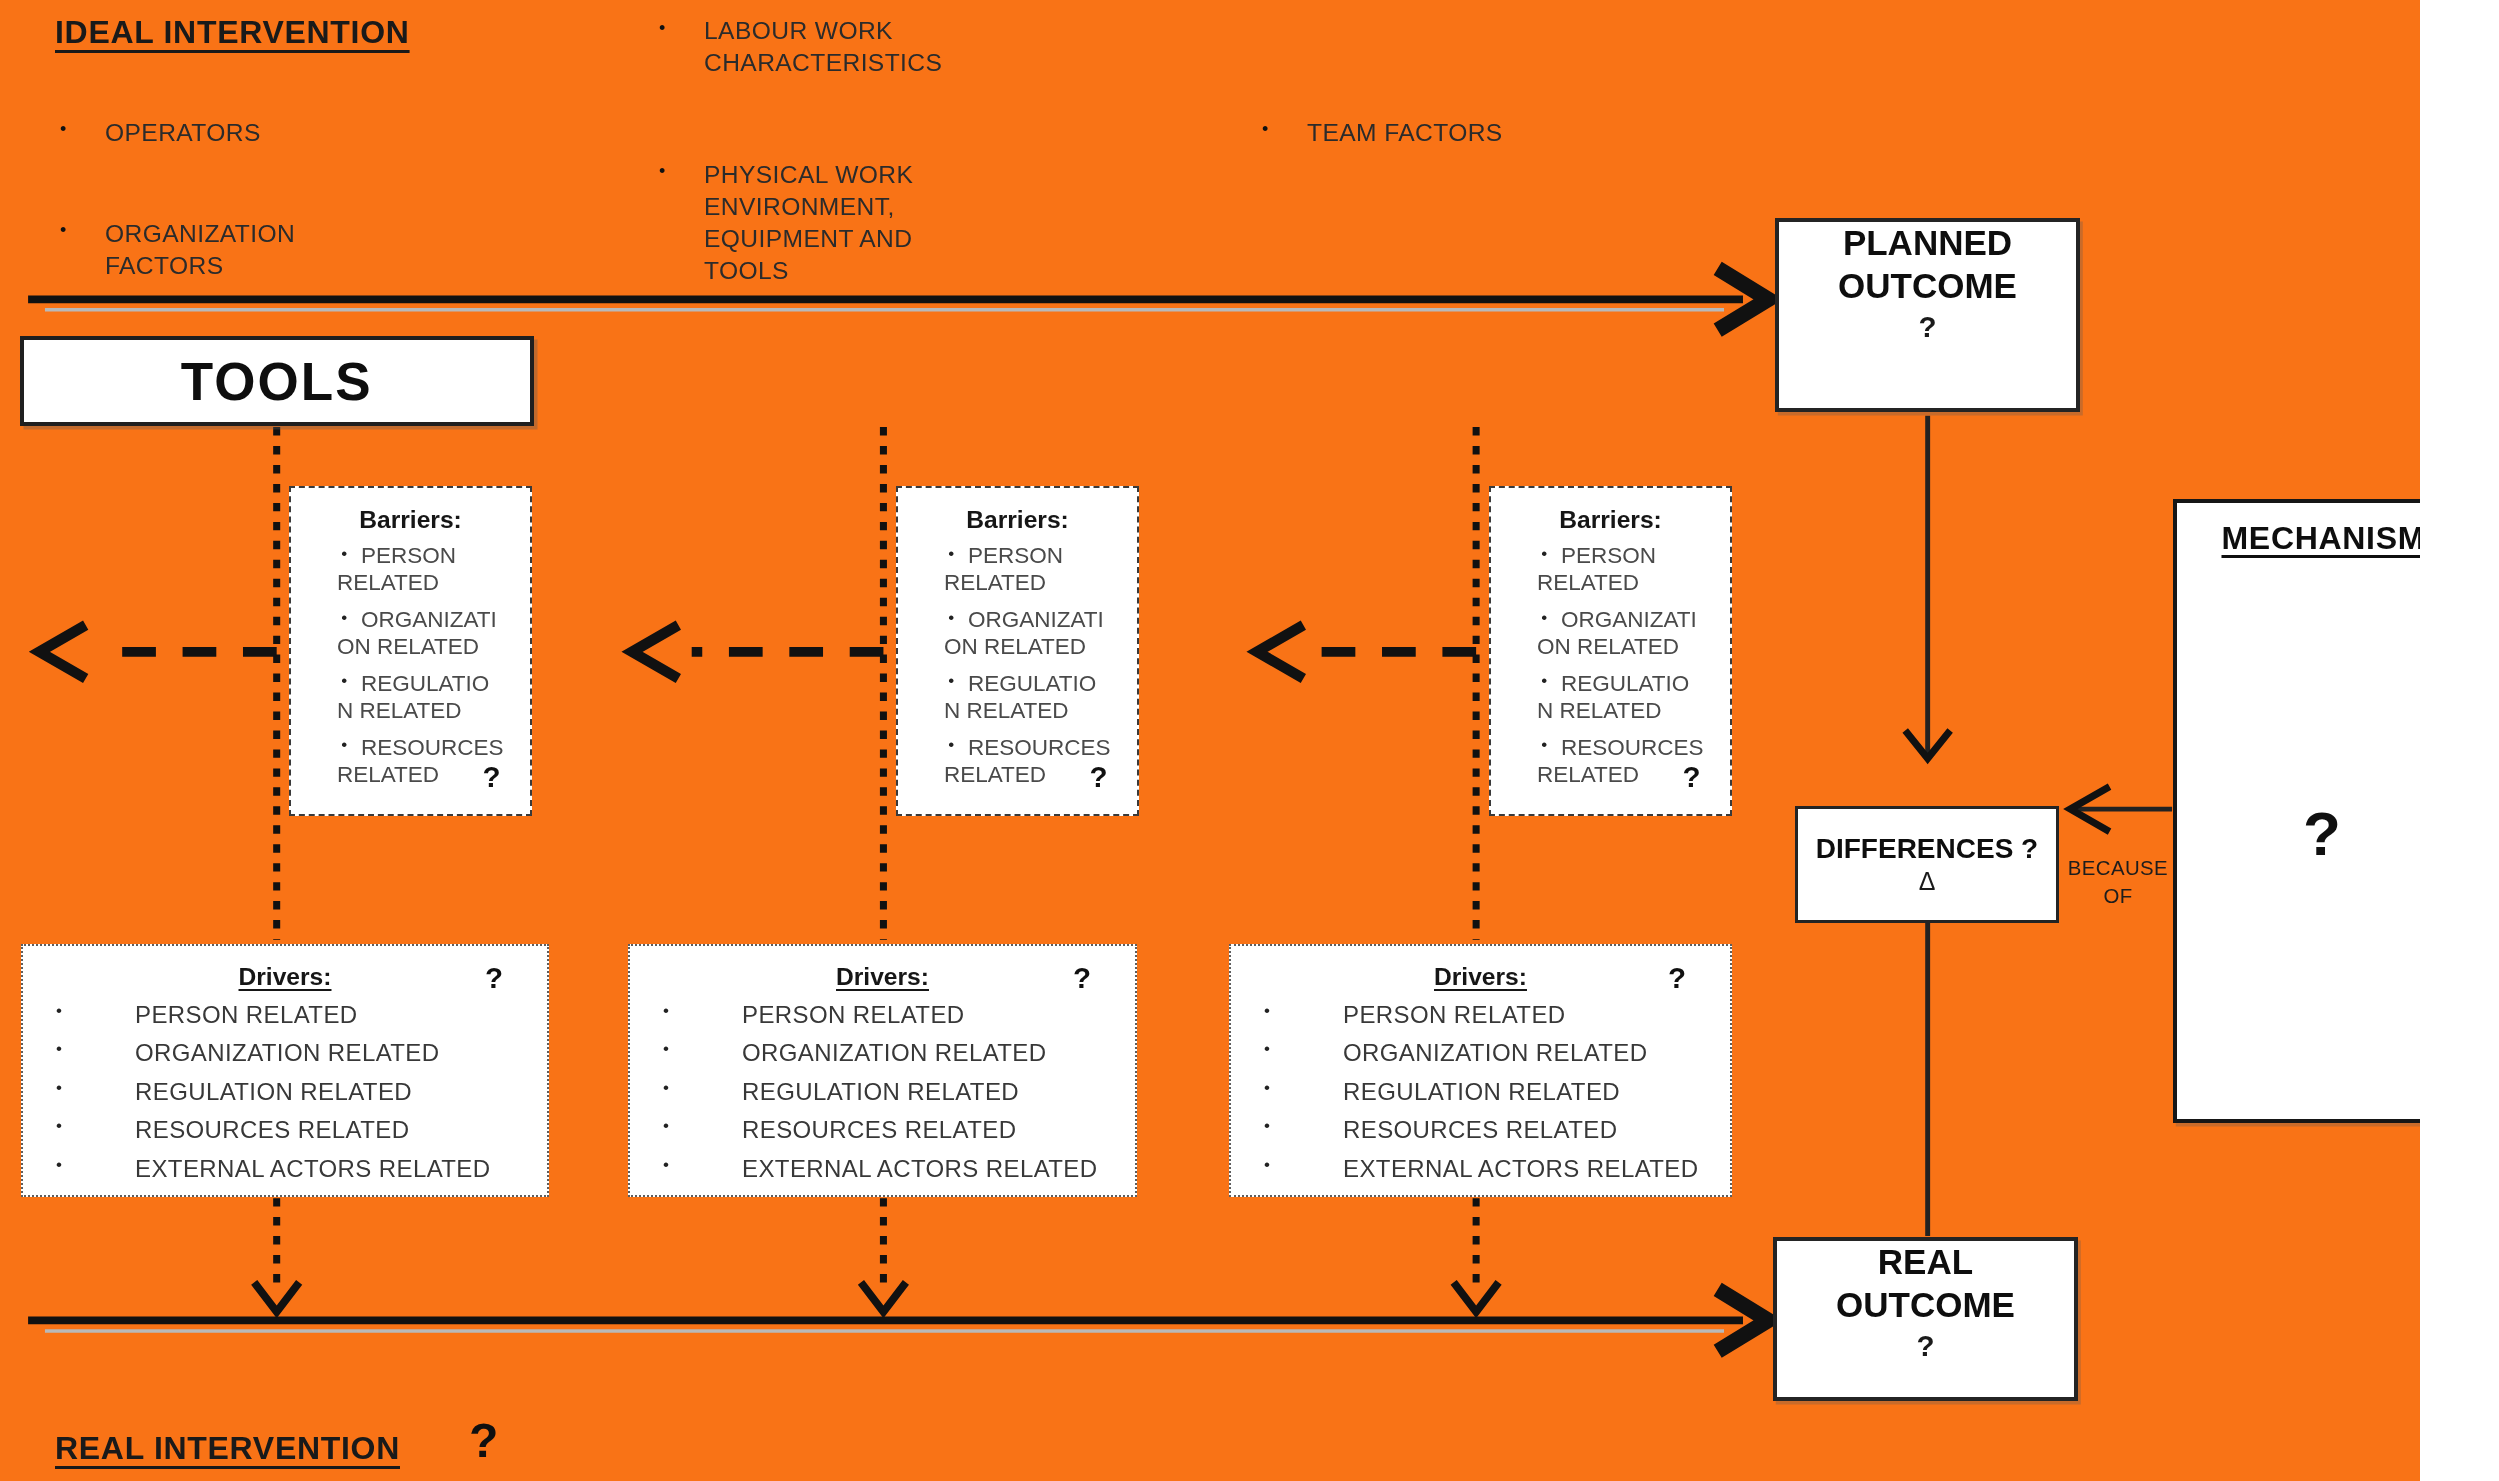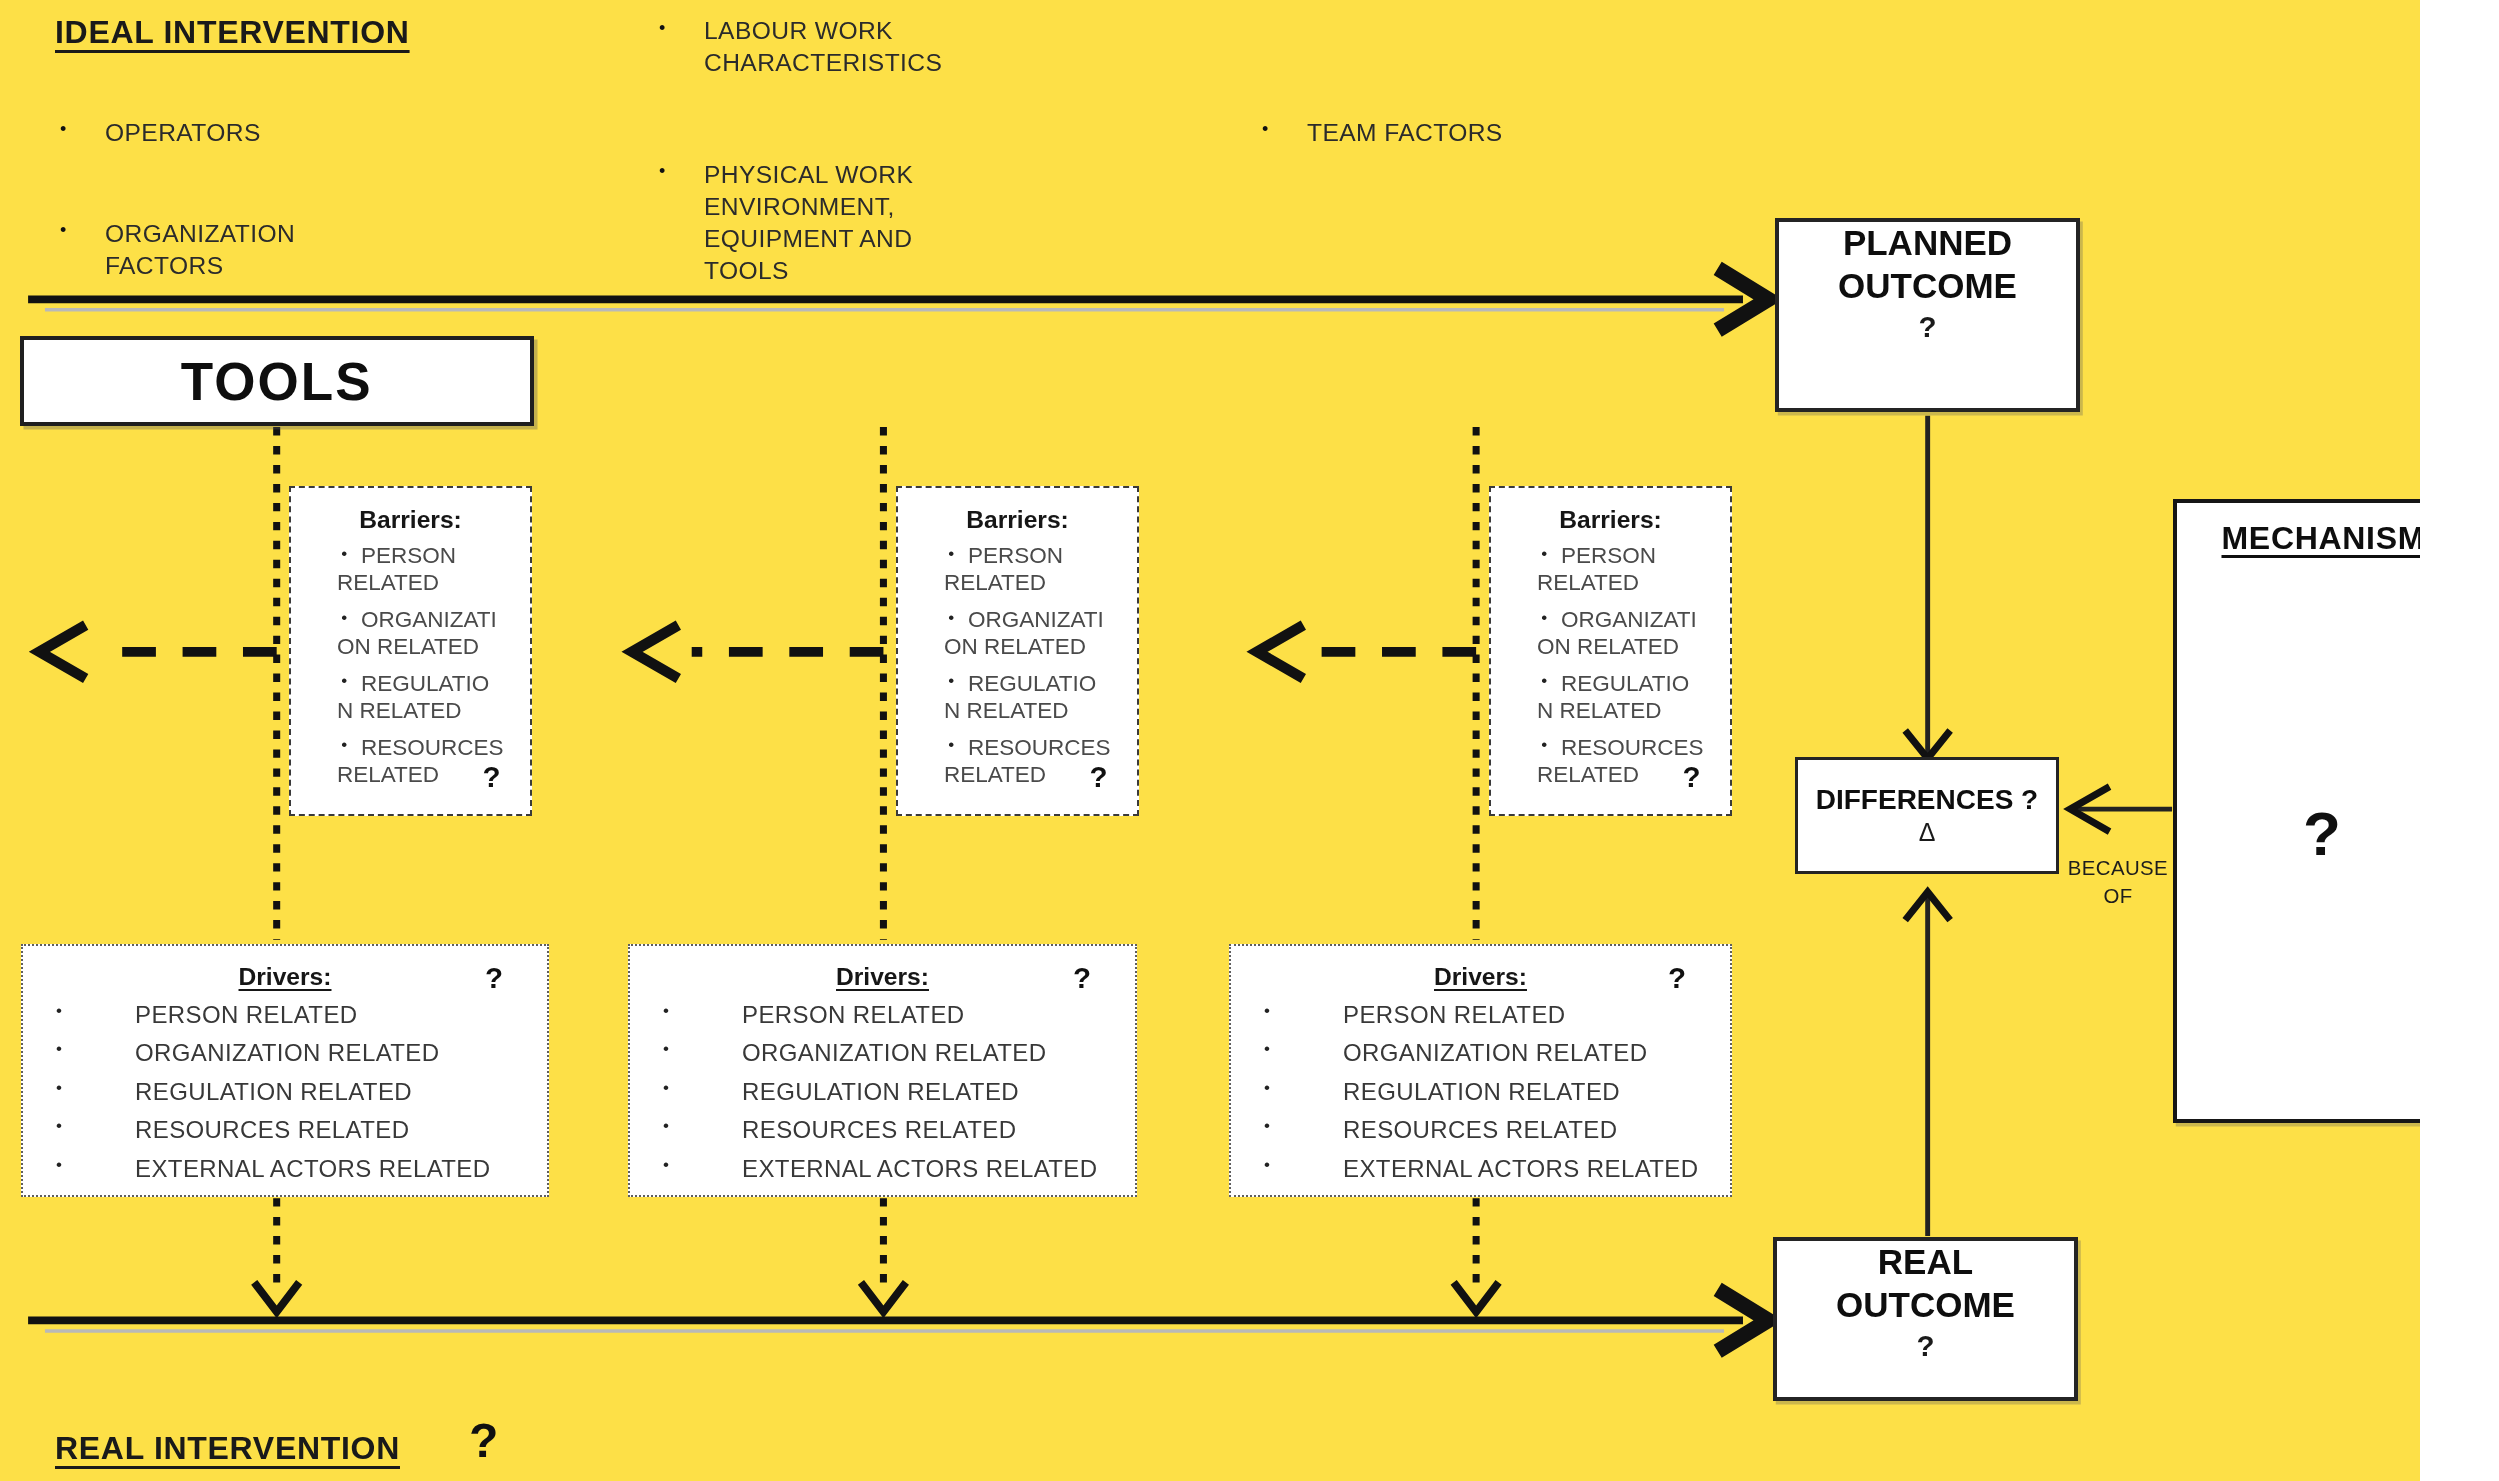--- a/index.html
+++ b/index.html
@@ -1,19 +1,19 @@
 <!DOCTYPE html>
 <html style="font-size:11.2px"><head>
 <meta charset="utf-8">
 <style>
   html,body{margin:0;padding:0;background:#ffffff;}
   .canvas{
     position:relative;
     width:2420px;height:1482px;
-    background:#fde047;
+    background:#f97316;
     font-family:"Liberation Sans", sans-serif;
     color:#1c1c1c;
     overflow:hidden;
   }
   .overlay{position:absolute;left:0;top:0;z-index:1;pointer-events:none;}
   .abs{position:absolute;z-index:2;}
   .pre{white-space:pre-line;}
 
   
   .hdr{
@@ -75,21 +75,21 @@
     border:4.2px solid #242424;background:#fff;box-sizing:border-box;
     display:flex;flex-direction:column;align-items:center;justify-content:flex-start;text-align:center;
     box-shadow:2.8px 3.5px 0 rgba(90,90,90,0.3);
   }
   #planned{left:1775px;top:218px;width:305px;height:194px;}
   #real{left:1773px;top:1237px;width:305px;height:164px;}
   .outcome .lbl{font-weight:bold;font-size:35px;line-height:1.22;color:#0e0e0e;}
   .outcome .q{font-size:29.5px;font-weight:600;margin-top:2.8px;color:#1a1a1a;}
 
   #differences{
-    left:1795px;top:757px;width:264px;height:117px;
+    left:1795px;top:806px;width:264px;height:117px;
     border:3.5px solid #242424;background:#fff;box-sizing:border-box;
     display:flex;flex-direction:column;align-items:center;justify-content:center;text-align:center;
   }
   #differences .lbl{font-weight:bold;font-size:28px;color:#0e0e0e;}
   #differences .delta{font-size:25px;margin-top:2.8px;color:#1a1a1a;}
 
   #mechanisms{
     left:2173px;top:499px;width:298px;height:624px;
     border:4.9px solid #161616;background:#fff;box-sizing:border-box;text-align:center;
     box-shadow:2.8px 3.5px 0 rgba(90,90,90,0.3);

